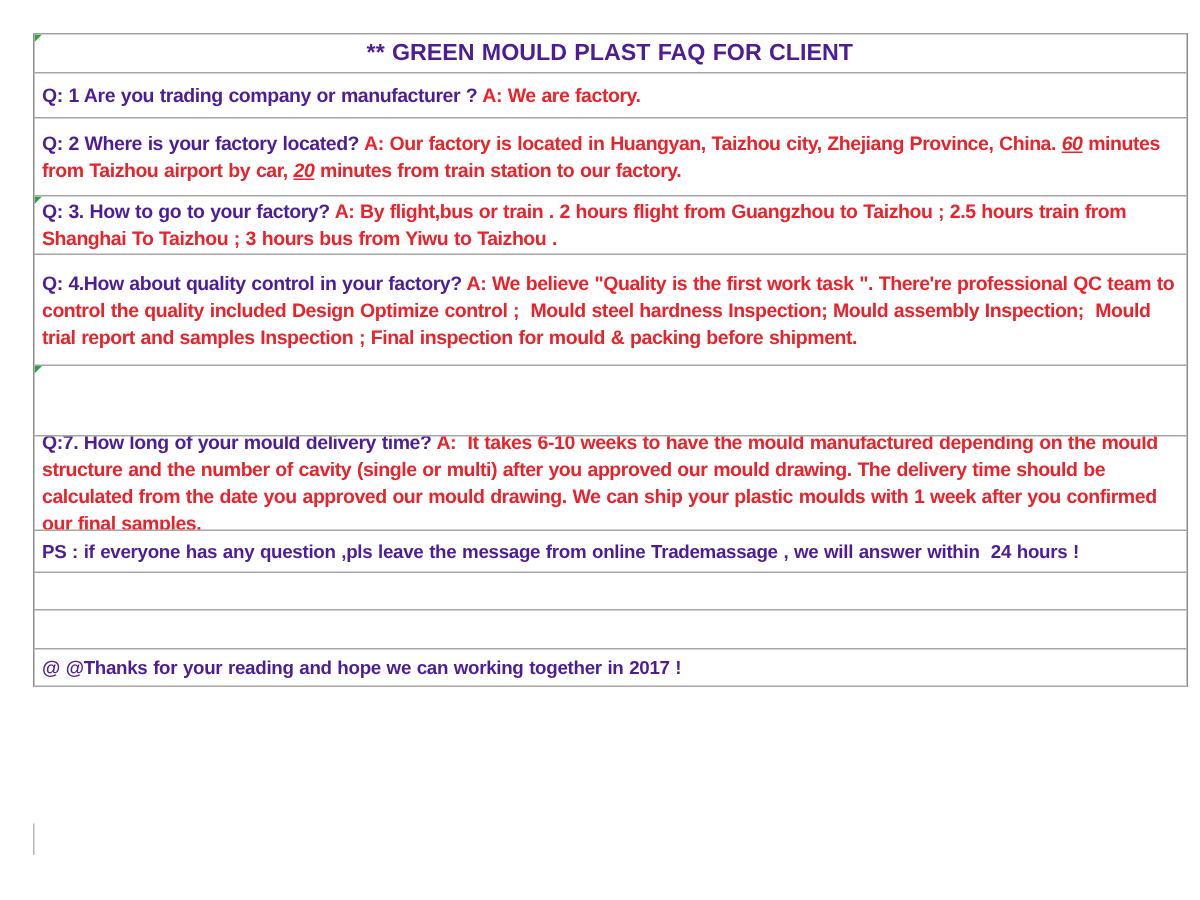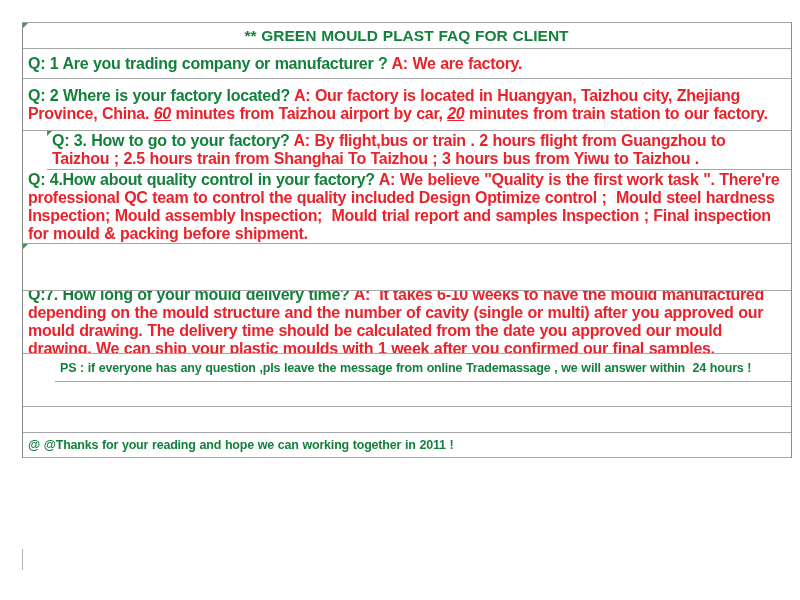--- a/index.html
+++ b/index.html
@@ -32,38 +32,38 @@
     position: relative;
     box-sizing: border-box;
     border-bottom: 1px solid #a6a6a6;
     padding: 2px 6px 2px 5px;
     display: flex;
     flex-direction: column;
     justify-content: center;
     overflow: hidden;
     white-space: pre-wrap;
     font-weight: 700;
-    font-size: 16px;
+    font-size: 13px;
     letter-spacing: -0.3px;
     line-height: 18px;
     color: #1c1c1c;
     word-spacing: 0.5px;
   }
   .row .text { display: inline; }
   .row.align-center { text-align: center; }
   .row.size-title {
     font-size: 15.5px;
     letter-spacing: 0px;
     line-height: 20px;
   }
   .row.size-large {
     font-size: 12.5px;
     letter-spacing: -0.2px;
   }
-  .seg-question { color: #15803d; }
+  .seg-question { color: #4c1d95; }
   .seg-answer { color: #e8232b; }
   .seg-underline { text-decoration: underline; font-style: italic; }
   .corner-marker {
     position: absolute;
     top: 0;
     left: 0;
     width: 0;
     height: 0;
     border-top: 5px solid #2f9e44;
     border-right: 5px solid transparent;
@@ -78,23 +78,23 @@
   }
 </style>
 </head>
 <body>
 
 <div id="page">
   <div id="faq-table">
       <div class="row align-center size-title" style="height: 26px;"><span class="corner-marker"></span><span class="text"><span class="seg-question">** GREEN MOULD PLAST FAQ FOR CLIENT</span></span></div>
       <div class="row" style="height: 30px;"><span class="text"><span class="seg-question">Q: 1 Are you trading company or manufacturer ? </span><span class="seg-answer">A: We are factory.</span></span></div>
       <div class="row" style="height: 52px;"><span class="text"><span class="seg-question">Q: 2 Where is your factory located? </span><span class="seg-answer">A: Our factory is located in Huangyan, Taizhou city, Zhejiang Province, China. </span><span class="seg-answer seg-underline">60</span><span class="seg-answer"> minutes from Taizhou airport by car, </span><span class="seg-answer seg-underline">20</span><span class="seg-answer"> minutes from train station to our factory.</span></span></div>
-      <div class="row" style="height: 39px; margin-left: 24px;"><span class="corner-marker"></span><span class="text"><span class="seg-question">Q: 3. How to go to your factory? </span><span class="seg-answer">A: By flight,bus or train . 2 hours flight from Guangzhou to Taizhou ; 2.5 hours train from Shanghai To Taizhou ; 3 hours bus from Yiwu to Taizhou .</span></span></div>
+      <div class="row" style="height: 39px;"><span class="corner-marker"></span><span class="text"><span class="seg-question">Q: 3. How to go to your factory? </span><span class="seg-answer">A: By flight,bus or train . 2 hours flight from Guangzhou to Taizhou ; 2.5 hours train from Shanghai To Taizhou ; 3 hours bus from Yiwu to Taizhou .</span></span></div>
       <div class="row" style="height: 74px;"><span class="text"><span class="seg-question">Q: 4.How about quality control in your factory? </span><span class="seg-answer">A: We believe "Quality is the first work task ". There're professional QC team to control the quality included Design Optimize control ;  Mould steel hardness Inspection; Mould assembly Inspection;  Mould trial report and samples Inspection ; Final inspection for mould &amp; packing before shipment.</span></span></div>
       <div class="row" style="height: 47px;"><span class="corner-marker"></span></div>
       <div class="row" style="height: 63px;"><span class="text"><span class="seg-question">Q:7. How long of your mould delivery time? </span><span class="seg-answer">A:  It takes 6-10 weeks to have the mould manufactured depending on the mould structure and the number of cavity (single or multi) after you approved our mould drawing. The delivery time should be calculated from the date you approved our mould drawing. We can ship your plastic moulds with 1 week after you confirmed our final samples.</span></span></div>
-      <div class="row size-large" style="height: 28px; margin-left: 32px;"><span class="text"><span class="seg-question">PS : if everyone has any question ,pls leave the message from online Trademassage , we will answer within  24 hours !</span></span></div>
+      <div class="row size-large" style="height: 28px;"><span class="text"><span class="seg-question">PS : if everyone has any question ,pls leave the message from online Trademassage , we will answer within  24 hours !</span></span></div>
       <div class="row" style="height: 25px;"><span class="text"></span></div>
       <div class="row" style="height: 26px;"><span class="text"></span></div>
-      <div class="row size-large" style="height: 25px;"><span class="text"><span class="seg-question">@ @Thanks for your reading and hope we can working together in 2011 !</span></span></div>
+      <div class="row size-large" style="height: 25px;"><span class="text"><span class="seg-question">@ @Thanks for your reading and hope we can working together in 2017 !</span></span></div>
     </div>
   <div id="table-stub" style="top: 549px;"></div>
 </div>
 
 </body></html>

